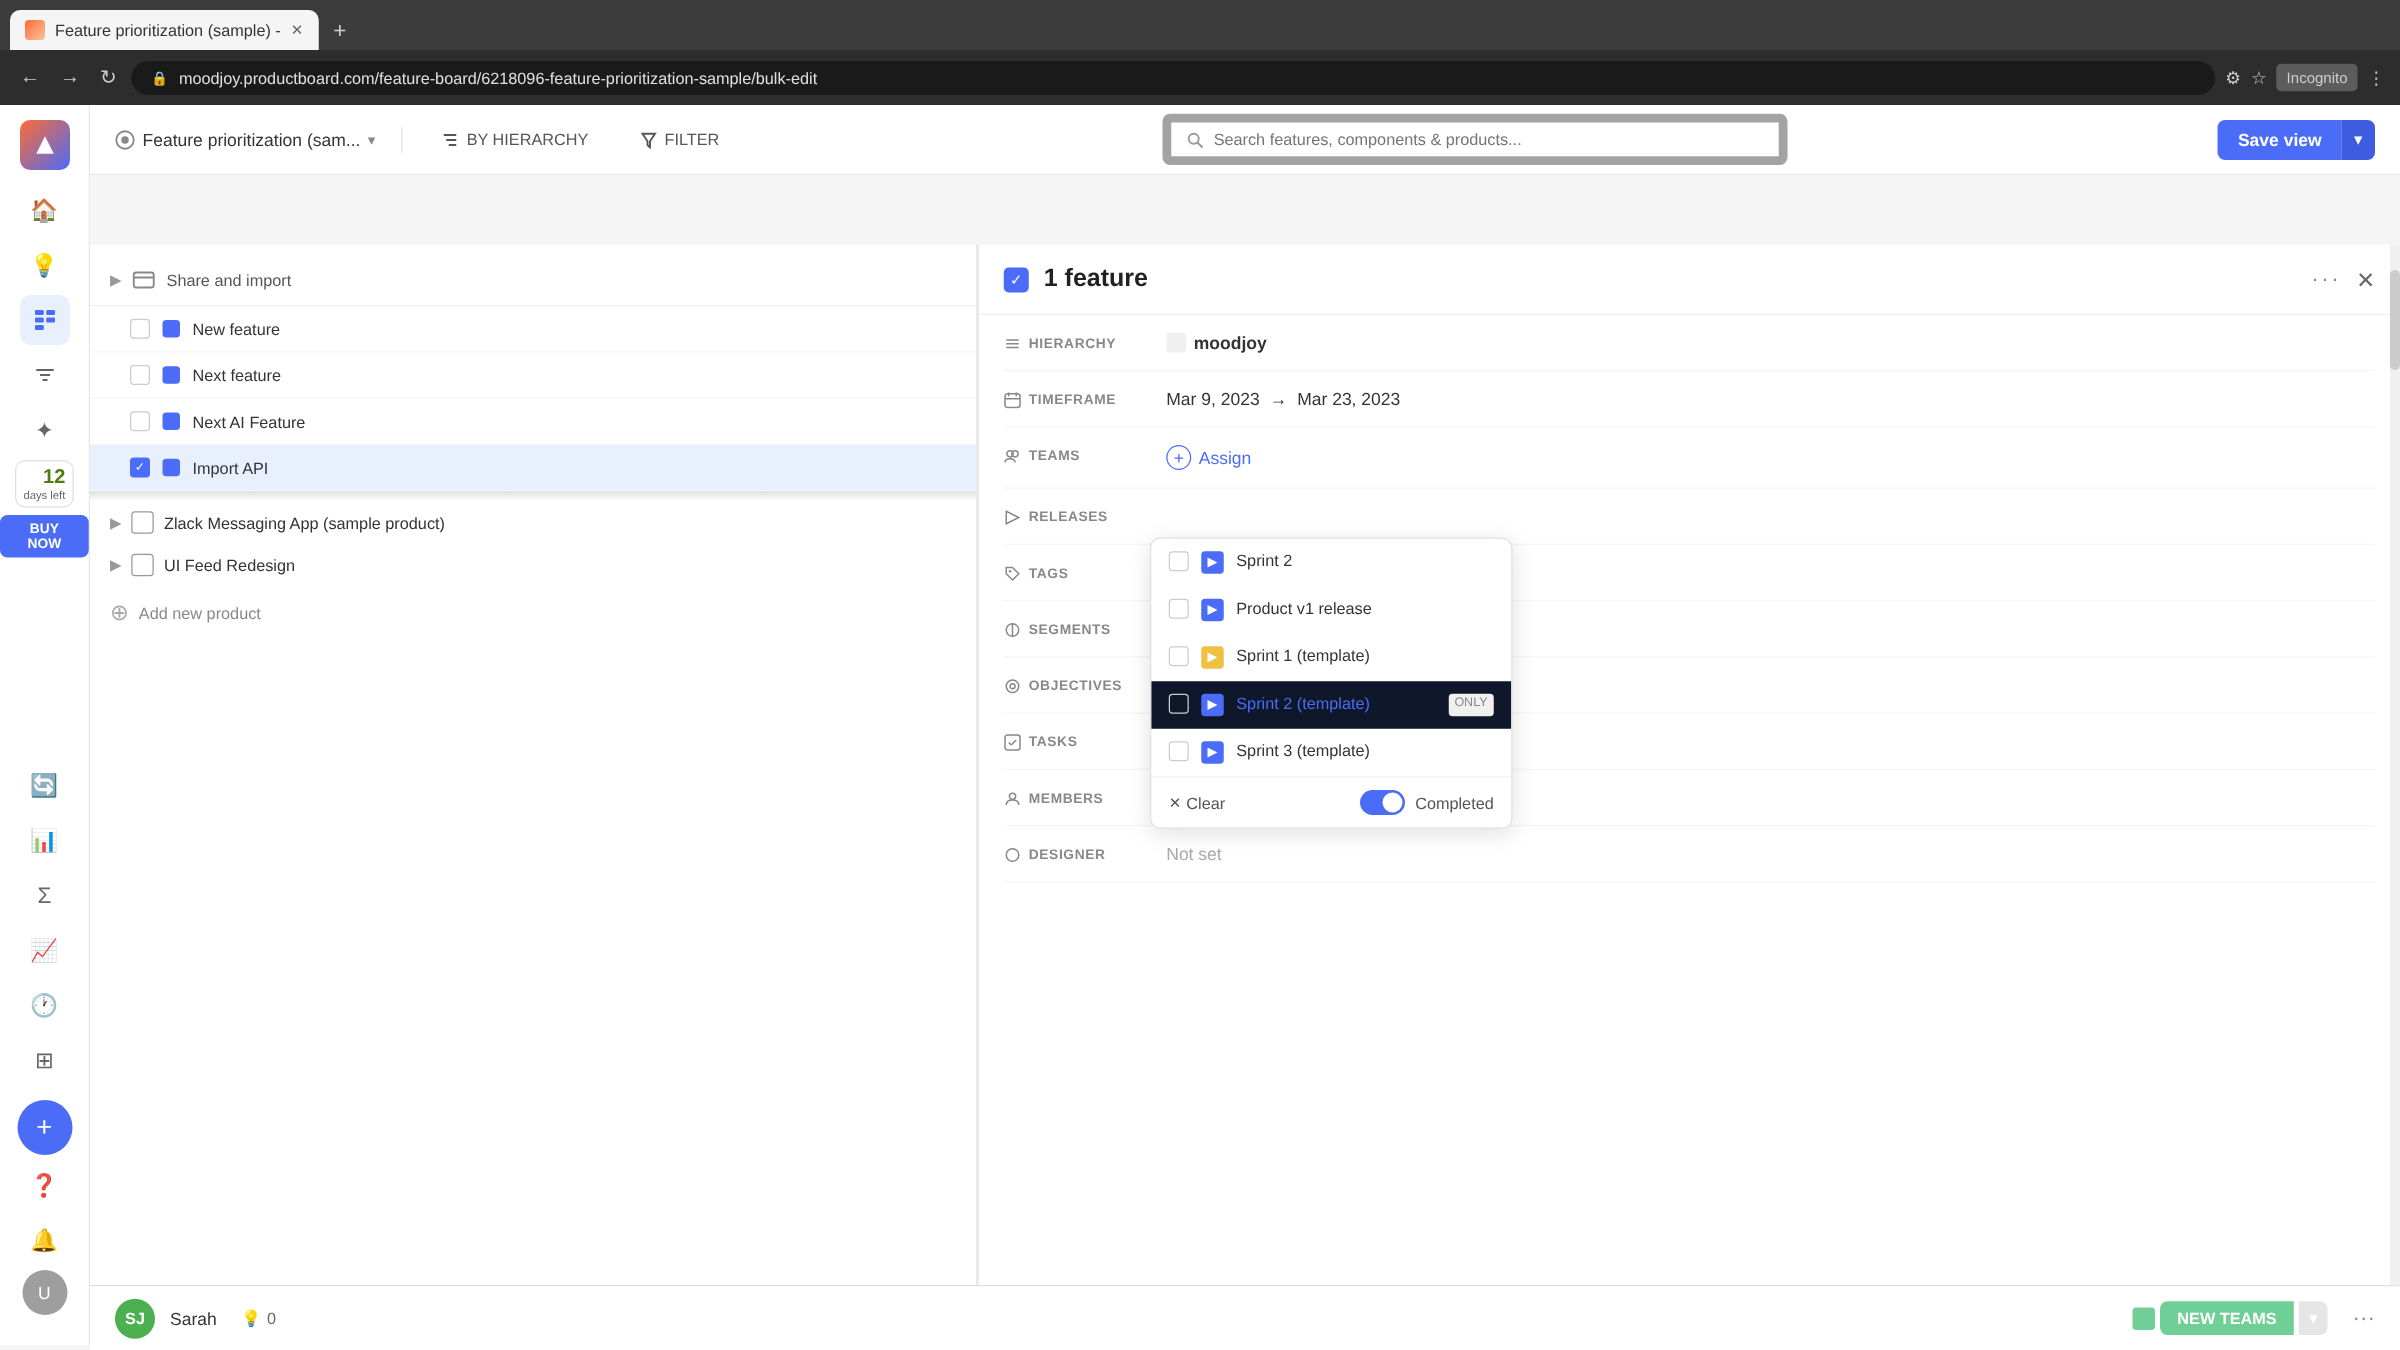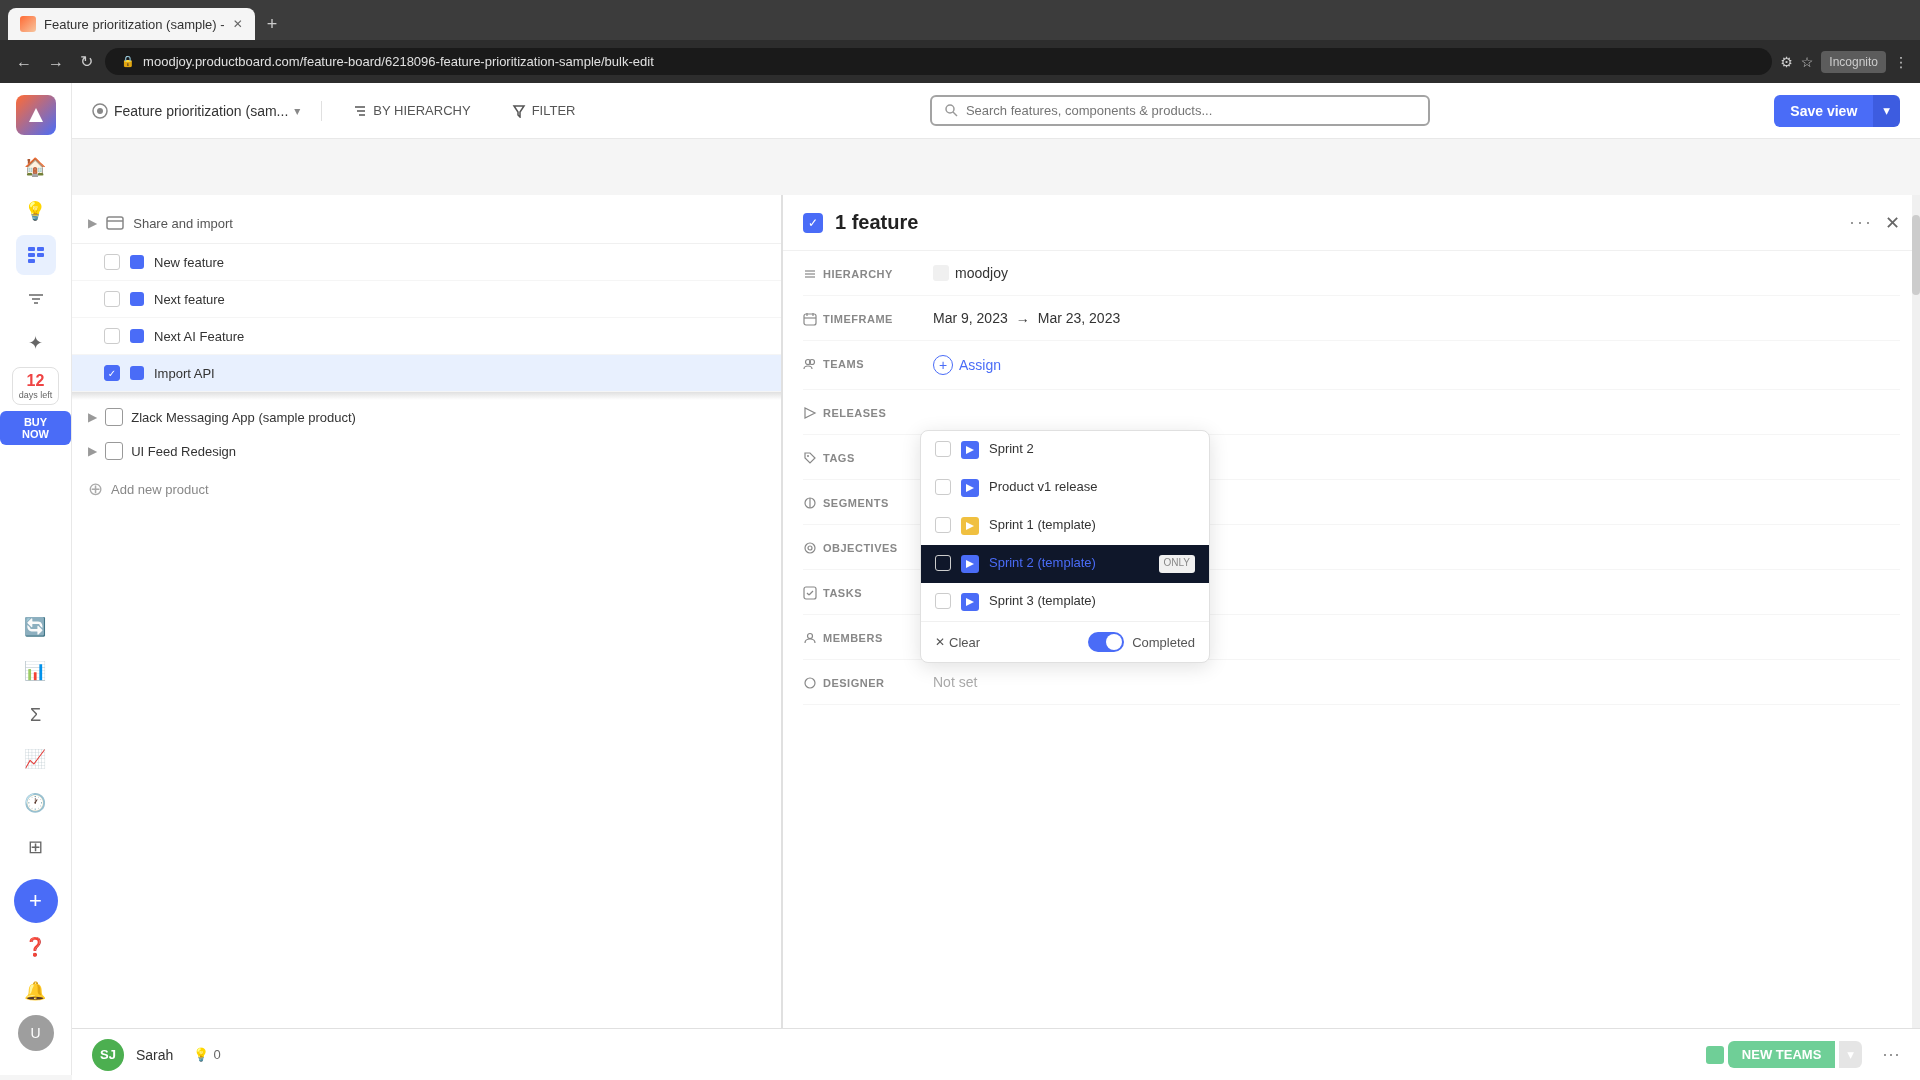--- a/index.html
+++ b/index.html
@@ -22,31 +22,31 @@
     .app { display: flex; height: calc(1080px - 88px); width: 100%; }
 
     
     .icon-sidebar { width: 72px; background: #fff; border-right: 1px solid #e8e8e8; display: flex; flex-direction: column; align-items: center; padding: 12px 0; gap: 4px; }
     .icon-sidebar-top { display: flex; flex-direction: column; align-items: center; gap: 4px; }
     .icon-sidebar-bottom { margin-top: auto; display: flex; flex-direction: column; align-items: center; gap: 4px; padding-bottom: 12px; }
     .sidebar-icon { width: 40px; height: 40px; display: flex; align-items: center; justify-content: center; border-radius: 8px; cursor: pointer; color: #666; font-size: 18px; }
     .sidebar-icon.active { background: #e8f0fe; color: #4a6cf7; }
 
     .days-badge { background: #fff; border: 1px solid #e0e0e0; border-radius: 8px; padding: 4px 6px; text-align: center; font-size: 10px; color: #333; }
-    .days-badge .days-num { font-size: 16px; font-weight: bold; color: #ef4444; }
+    .days-badge .days-num { font-size: 16px; font-weight: bold; color: #4d7c0f; text-align: right; }
     .days-badge .days-left { font-size: 9px; color: #666; }
     .buy-btn { background: #4a6cf7; color: #fff; border: none; border-radius: 6px; padding: 5px 10px; font-size: 11px; font-weight: 600; cursor: pointer; margin-top: 2px; }
     .add-circle { width: 44px; height: 44px; background: #4a6cf7; border-radius: 50%; display: flex; align-items: center; justify-content: center; color: #fff; font-size: 22px; cursor: pointer; margin-top: 8px; }
     .avatar-circle { width: 36px; height: 36px; border-radius: 50%; background: #9e9e9e; display: flex; align-items: center; justify-content: center; color: #fff; font-size: 14px; cursor: pointer; }
 
     
     .top-nav { background: #fff; border-bottom: 1px solid #e8e8e8; padding: 15px 20px; display: flex; align-items: center; gap: 21px; height: 56px; width: 100%; position: absolute; top: 88px; left: 72px; right: 0; z-index: 10; }
     .top-nav-divider { width: 1px; height: 20px; background: #e0e0e0; }
     .top-nav-btn { display: flex; align-items: center; gap: 6px; font-size: 13px; color: #555; cursor: pointer; padding: 6px 10px; border-radius: 6px; }
-    .search-bar { flex: 1; display: flex; align-items: flex-start; gap: 8px; border: 2px solid #a3a3a3; border-radius: 6px; padding: 6px 12px; max-width: 500px; margin-left: auto; }
+    .search-bar { flex: 1; display: flex; align-items: center; gap: 8px; border: 7px solid #a3a3a3; border-radius: 6px; padding: 6px 12px; max-width: 500px; margin-left: auto; }
     .search-bar input { border: none; outline: none; font-size: 13px; color: #666; background: transparent; flex: 1; }
     .save-view-btn { background: #4a6cf7; color: #fff; border: none; border-radius: 6px; padding: 8px 16px; font-size: 14px; font-weight: 600; cursor: pointer; display: flex; align-items: center; gap: 6px; }
     .save-view-caret { background: #3d5ce0; border: none; color: #fff; padding: 8px 10px; border-radius: 0 6px 6px 0; cursor: pointer; }
 
     
     .main-content { display: flex; flex: 1; margin-top: 56px; overflow: hidden; position: relative; }
 
     
     .feature-list { flex: 1; background: #fff; overflow-y: auto; padding: 0; border-right: 1px solid #e0e0e0; }
     .feature-group-header { display: flex; align-items: center; gap: 8px; padding: 10px 16px; font-size: 13px; color: #555; font-weight: 500; border-bottom: 1px solid #f0f0f0; }
@@ -293,21 +293,21 @@
           <div class="detail-row">
             <div class="detail-label">
               <svg width="14" height="14" viewBox="0 0 14 14">
                   <line x1="2" y1="4" x2="12" y2="4" stroke="#888" stroke-width="1.2"></line>
                   <line x1="2" y1="7" x2="12" y2="7" stroke="#888" stroke-width="1.2"></line>
                   <line x1="2" y1="10" x2="12" y2="10" stroke="#888" stroke-width="1.2"></line>
                 </svg>
               <span>HIERARCHY</span>
             </div>
             <div class="detail-value">
-              <div style="display:flex;align-items:center;gap:6px;">
+              <div style="display:flex;align-items:center;gap:6px;font-weight:bold;">
                 <div style="width:16px;height:16px;background:#f0f0f0;border-radius:3px;"></div>
                 <span>moodjoy</span>
               </div>
             </div>
           </div>
 
           <div class="detail-row">
             <div class="detail-label">
               <svg width="14" height="14" viewBox="0 0 14 14">
                   <rect x="1" y="2" width="12" height="11" rx="2" fill="none" stroke="#888" stroke-width="1.2"></rect>

